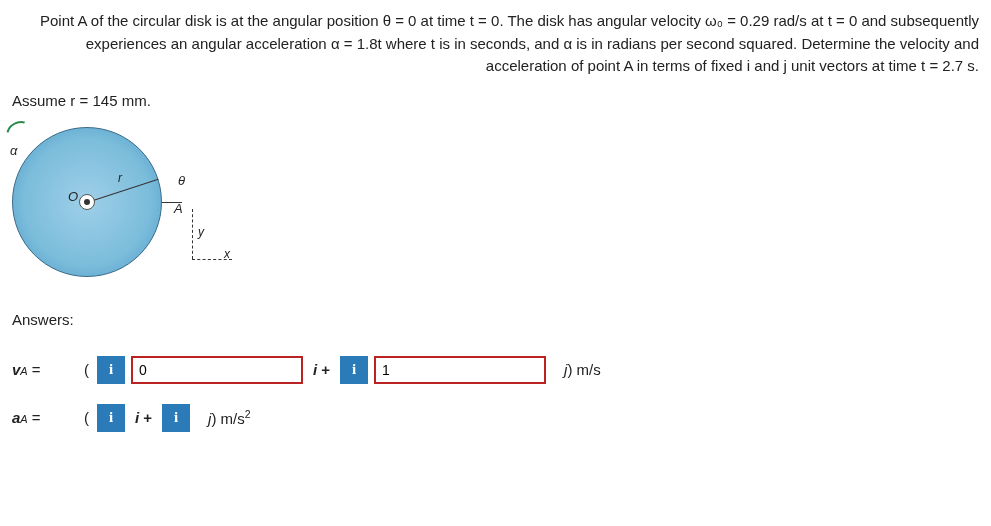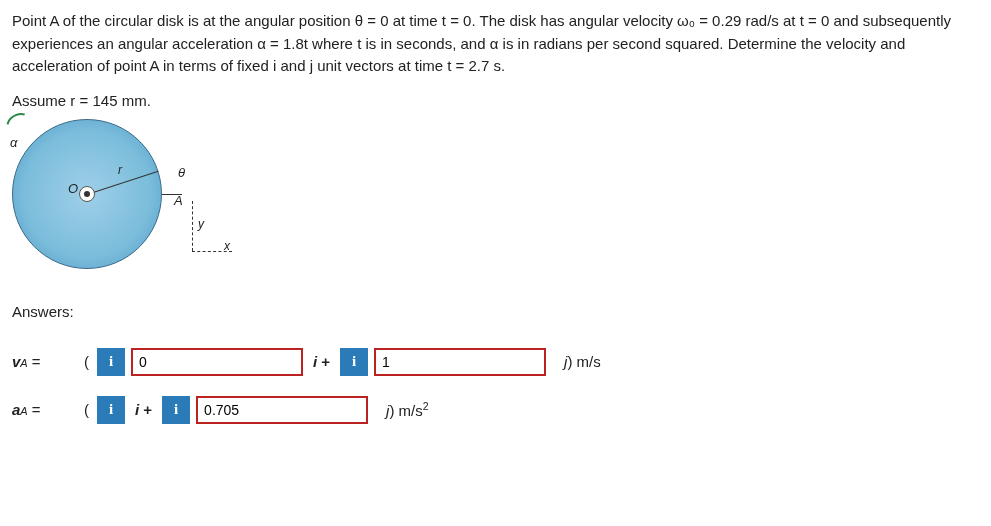--- a/index.html
+++ b/index.html
@@ -4,22 +4,22 @@
   <style>
     * { box-sizing: border-box; margin: 0; padding: 0; }
     body {
       font-family: Arial, sans-serif;
       font-size: 15px;
       color: #222;
       padding: 10px 12px;
       background: #fff;
       width: 991px;
     }
-    .question-text { line-height: 1.5; margin-bottom: 14px; }
-    .assume-text { margin-bottom: 10px; }
+    .question-text { line-height: 1.5; margin-bottom: 14px; text-align: right; }
+    .assume-text { margin-bottom: 18px; }
     .diagram-area { margin-bottom: 24px; width: 230px; height: 160px; position: relative; }
     .disk {
       position: absolute;
       left: 0; top: 0;
       width: 150px; height: 150px;
       border-radius: 50%;
       background: radial-gradient(circle at 50% 50%, #9fcfe8 0%, #7bbddb 60%, #4a94c4 100%);
       border: 1px solid #3a6a8a;
     }
     .center-hub {
@@ -139,15 +139,14 @@
 </div>
 
 <div class="answer-row">
   <div class="var-label">
     <span class="italic"><b>a</b></span><span class="sub">A</span>&nbsp;<span>=</span>
   </div>
   <span class="paren">(</span>
   <div class="info-icon">i</div>
   <span class="op"><span class="italic">i</span> +</span>
   <div class="info-icon">i</div>
-  <input class="num-input num-input-j" value="0.705" style="">
   <span class="unit"><span class="italic">j</span>) m/s<sup>2</sup></span>
 </div>
 
 </body></html>

